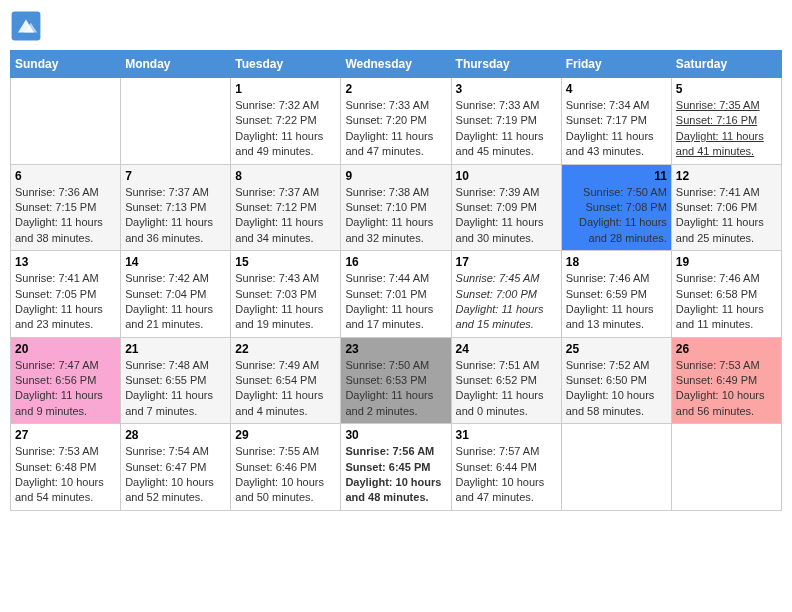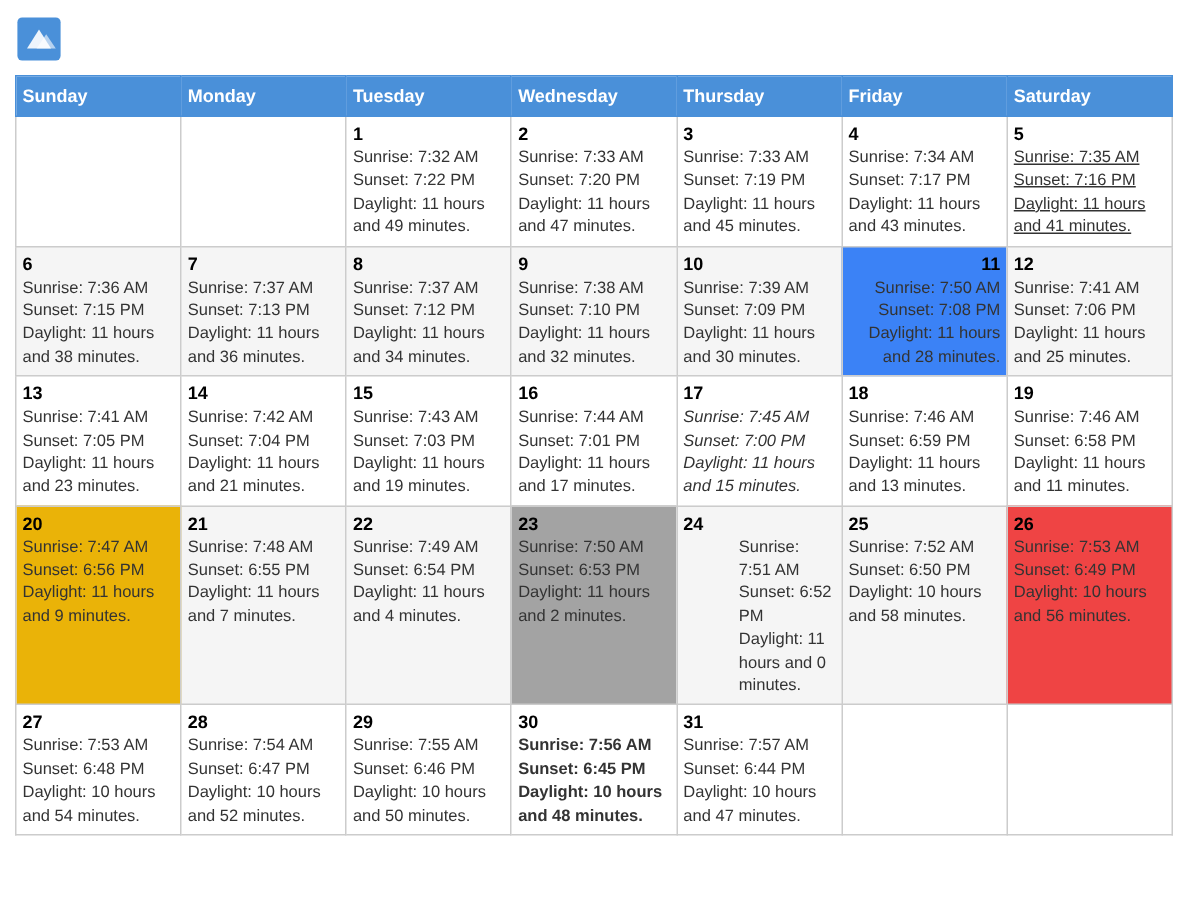--- a/index.html
+++ b/index.html
@@ -235,21 +235,21 @@
 Daylight: 11 hours and 13 minutes.</div>
         </td>
         <td>
           <span class="day-num">19</span>
           <div class="day-info" style="white-space: pre-line;">Sunrise: 7:46 AM
 Sunset: 6:58 PM
 Daylight: 11 hours and 11 minutes.</div>
         </td>
       </tr>
       <tr>
-        <td style="background: #eab308;">
+        <td style="background: #f9a8d4;">
           <span class="day-num">20</span>
           <div class="day-info" style="white-space: pre-line;">Sunrise: 7:47 AM
 Sunset: 6:56 PM
 Daylight: 11 hours and 9 minutes.</div>
         </td>
         <td style="background: rgb(245, 245, 245);">
           <span class="day-num">21</span>
           <div class="day-info" style="white-space: pre-line;">Sunrise: 7:48 AM
 Sunset: 6:55 PM
 Daylight: 11 hours and 7 minutes.</div>
@@ -261,31 +261,31 @@
 Daylight: 11 hours and 4 minutes.</div>
         </td>
         <td style="background: #a3a3a3;">
           <span class="day-num">23</span>
           <div class="day-info" style="white-space: pre-line;">Sunrise: 7:50 AM
 Sunset: 6:53 PM
 Daylight: 11 hours and 2 minutes.</div>
         </td>
         <td style="background: rgb(245, 245, 245);">
           <span class="day-num">24</span>
-          <div class="day-info" style="white-space: pre-line; margin-left: 37px;">Sunrise: 7:51 AM
+          <div class="day-info" style="white-space: pre-line;">Sunrise: 7:51 AM
 Sunset: 6:52 PM
 Daylight: 11 hours and 0 minutes.</div>
         </td>
         <td style="background: rgb(245, 245, 245);">
           <span class="day-num">25</span>
           <div class="day-info" style="white-space: pre-line;">Sunrise: 7:52 AM
 Sunset: 6:50 PM
 Daylight: 10 hours and 58 minutes.</div>
         </td>
-        <td style="background: #ef4444;">
+        <td style="background: #fca5a5;">
           <span class="day-num">26</span>
           <div class="day-info" style="white-space: pre-line;">Sunrise: 7:53 AM
 Sunset: 6:49 PM
 Daylight: 10 hours and 56 minutes.</div>
         </td>
       </tr>
       <tr>
         <td>
           <span class="day-num">27</span>
           <div class="day-info" style="white-space: pre-line;">Sunrise: 7:53 AM

